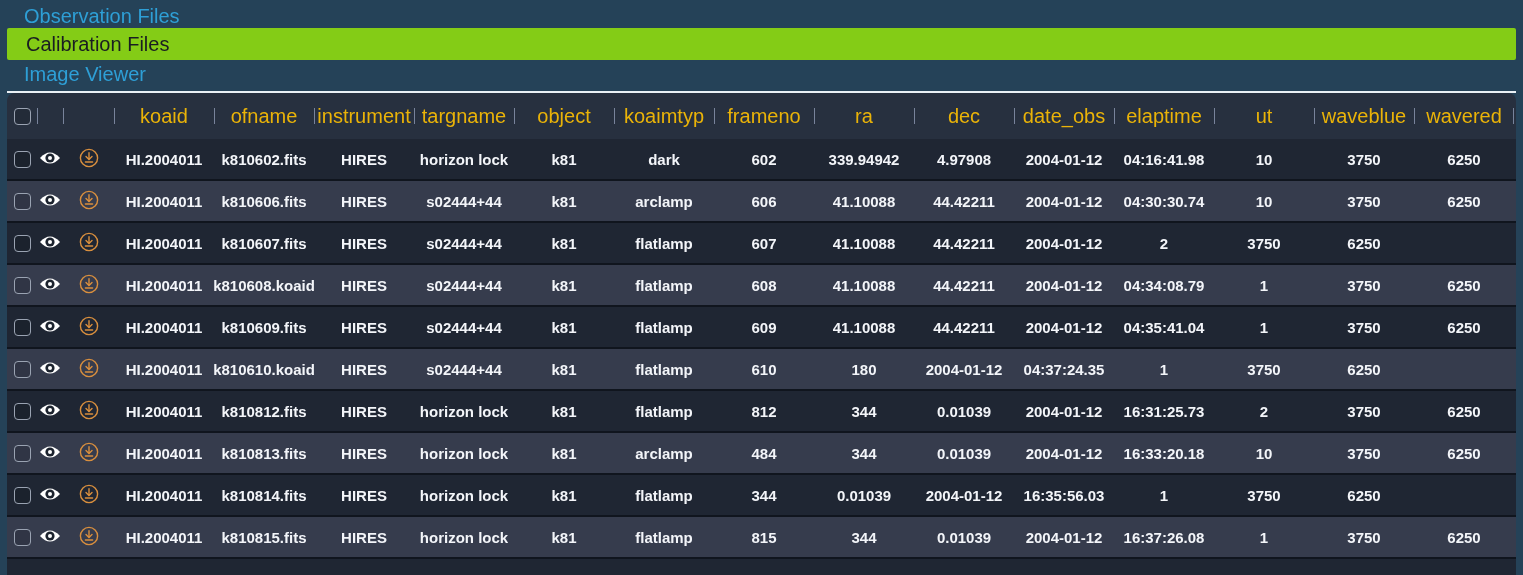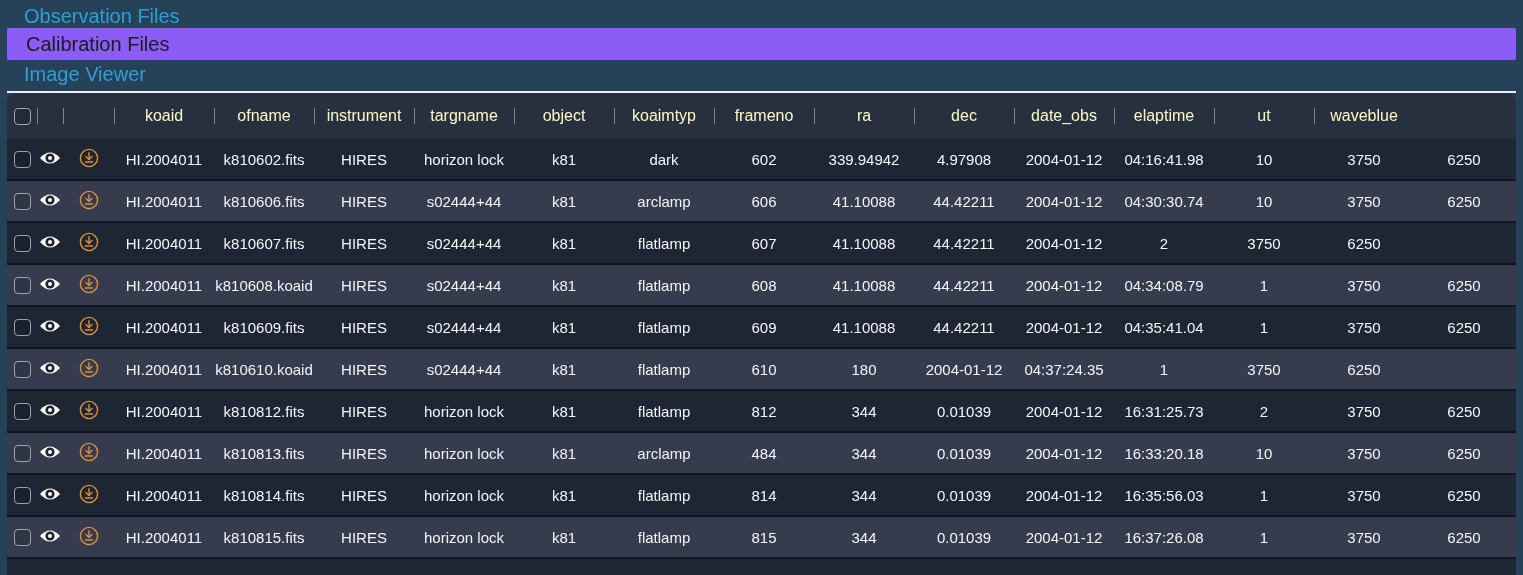--- a/index.html
+++ b/index.html
@@ -11,50 +11,50 @@
   .page { padding:0 7px; }
 
   
   .tab {
     display:flex; align-items:center;
     font-size:20px; color:#2E9FD6; cursor:pointer;
     padding-left:17px;
   }
   .tab-observation { margin-top:4px; height:24px; }
   .tab-active {
-    height:32px; background:#8b5cf6; color:#1A1D22;
+    height:32px; background:#84cc16; color:#1A1D22;
     border-radius:2px; padding-left:19px;
   }
   .tab-image { height:28px; }
   .tabs-underline { height:0; border-bottom:2px solid #EAF0F5; margin-top:3px; }
 
   
   .table { border-radius:8px 8px 0 0; overflow:hidden; }
   .thead {
     display:flex; align-items:center; height:46px;
-    background:#27303F; color:#fef9c3; font-size:16px;
+    background:#27303F; color:#eab308; font-size:20px;
   }
   .th, .td {
     display:flex; align-items:center; justify-content:center;
     overflow:hidden; white-space:nowrap; flex-shrink:0;
     height:100%; position:relative;
   }
   .c0 { width:30px; } .c1 { width:26px; } .c2 { width:51px; } .cd { width:100px; }
   .th.sep::before {
     content:""; position:absolute; left:0; top:15px;
     width:1px; height:16px; background:#78839B;
   }
   .th.endcap::after {
     content:""; position:absolute; right:0; top:15px;
     width:1px; height:16px; background:#78839B;
   }
   .tr {
     display:flex; align-items:center; height:40px;
     border-bottom:2px solid #10151E;
-    font-size:15px; font-weight:400; color:#F3F5F9;
+    font-size:15px; font-weight:700; color:#F3F5F9;
   }
   .tr.odd  { background:#1F2633; }
   .tr.even { background:#363C4D; }
   .partial-row { height:16px; background:#1F2633; }
 
   .checkbox {
     width:17px; height:17px; box-sizing:border-box;
     border:1px solid #9AA3B2; border-radius:4px;
     background:rgba(0,0,0,0.10); cursor:pointer;
   }
@@ -89,20 +89,21 @@
         <div class="th cd sep">targname</div>
         <div class="th cd sep">object</div>
         <div class="th cd sep">koaimtyp</div>
         <div class="th cd sep">frameno</div>
         <div class="th cd sep">ra</div>
         <div class="th cd sep">dec</div>
         <div class="th cd sep">date_obs</div>
         <div class="th cd sep">elaptime</div>
         <div class="th cd sep">ut</div>
         <div class="th cd sep">waveblue</div>
+        <div class="th cd sep endcap">wavered</div>
       </div>
     <div id="tbody">
         <div class="tr odd">
           <div class="td c0">
             <div class="checkbox"></div>
           </div>
           <div class="td c1">
             <button class="icon-btn">
               <span><svg width="22" height="16" viewBox="0 0 22 16">
                   <path d="M1 8 Q11 -3 21 8 Q11 19 1 8 Z" fill="#FFFFFF"></path>
@@ -422,21 +423,20 @@
                   <path d="M6.4 14 H13.6"></path>
                 </svg></span>
             </button>
           </div>
           <div class="td cd">HI.2004011</div>
           <div class="td cd">k810814.fits</div>
           <div class="td cd">HIRES</div>
           <div class="td cd">horizon lock</div>
           <div class="td cd">k81</div>
           <div class="td cd">flatlamp</div>
-          <div class="td cd">814</div>
           <div class="td cd">344</div>
           <div class="td cd">0.01039</div>
           <div class="td cd">2004-01-12</div>
           <div class="td cd">16:35:56.03</div>
           <div class="td cd">1</div>
           <div class="td cd">3750</div>
           <div class="td cd">6250</div>
         </div>
         <div class="tr even">
           <div class="td c0">

